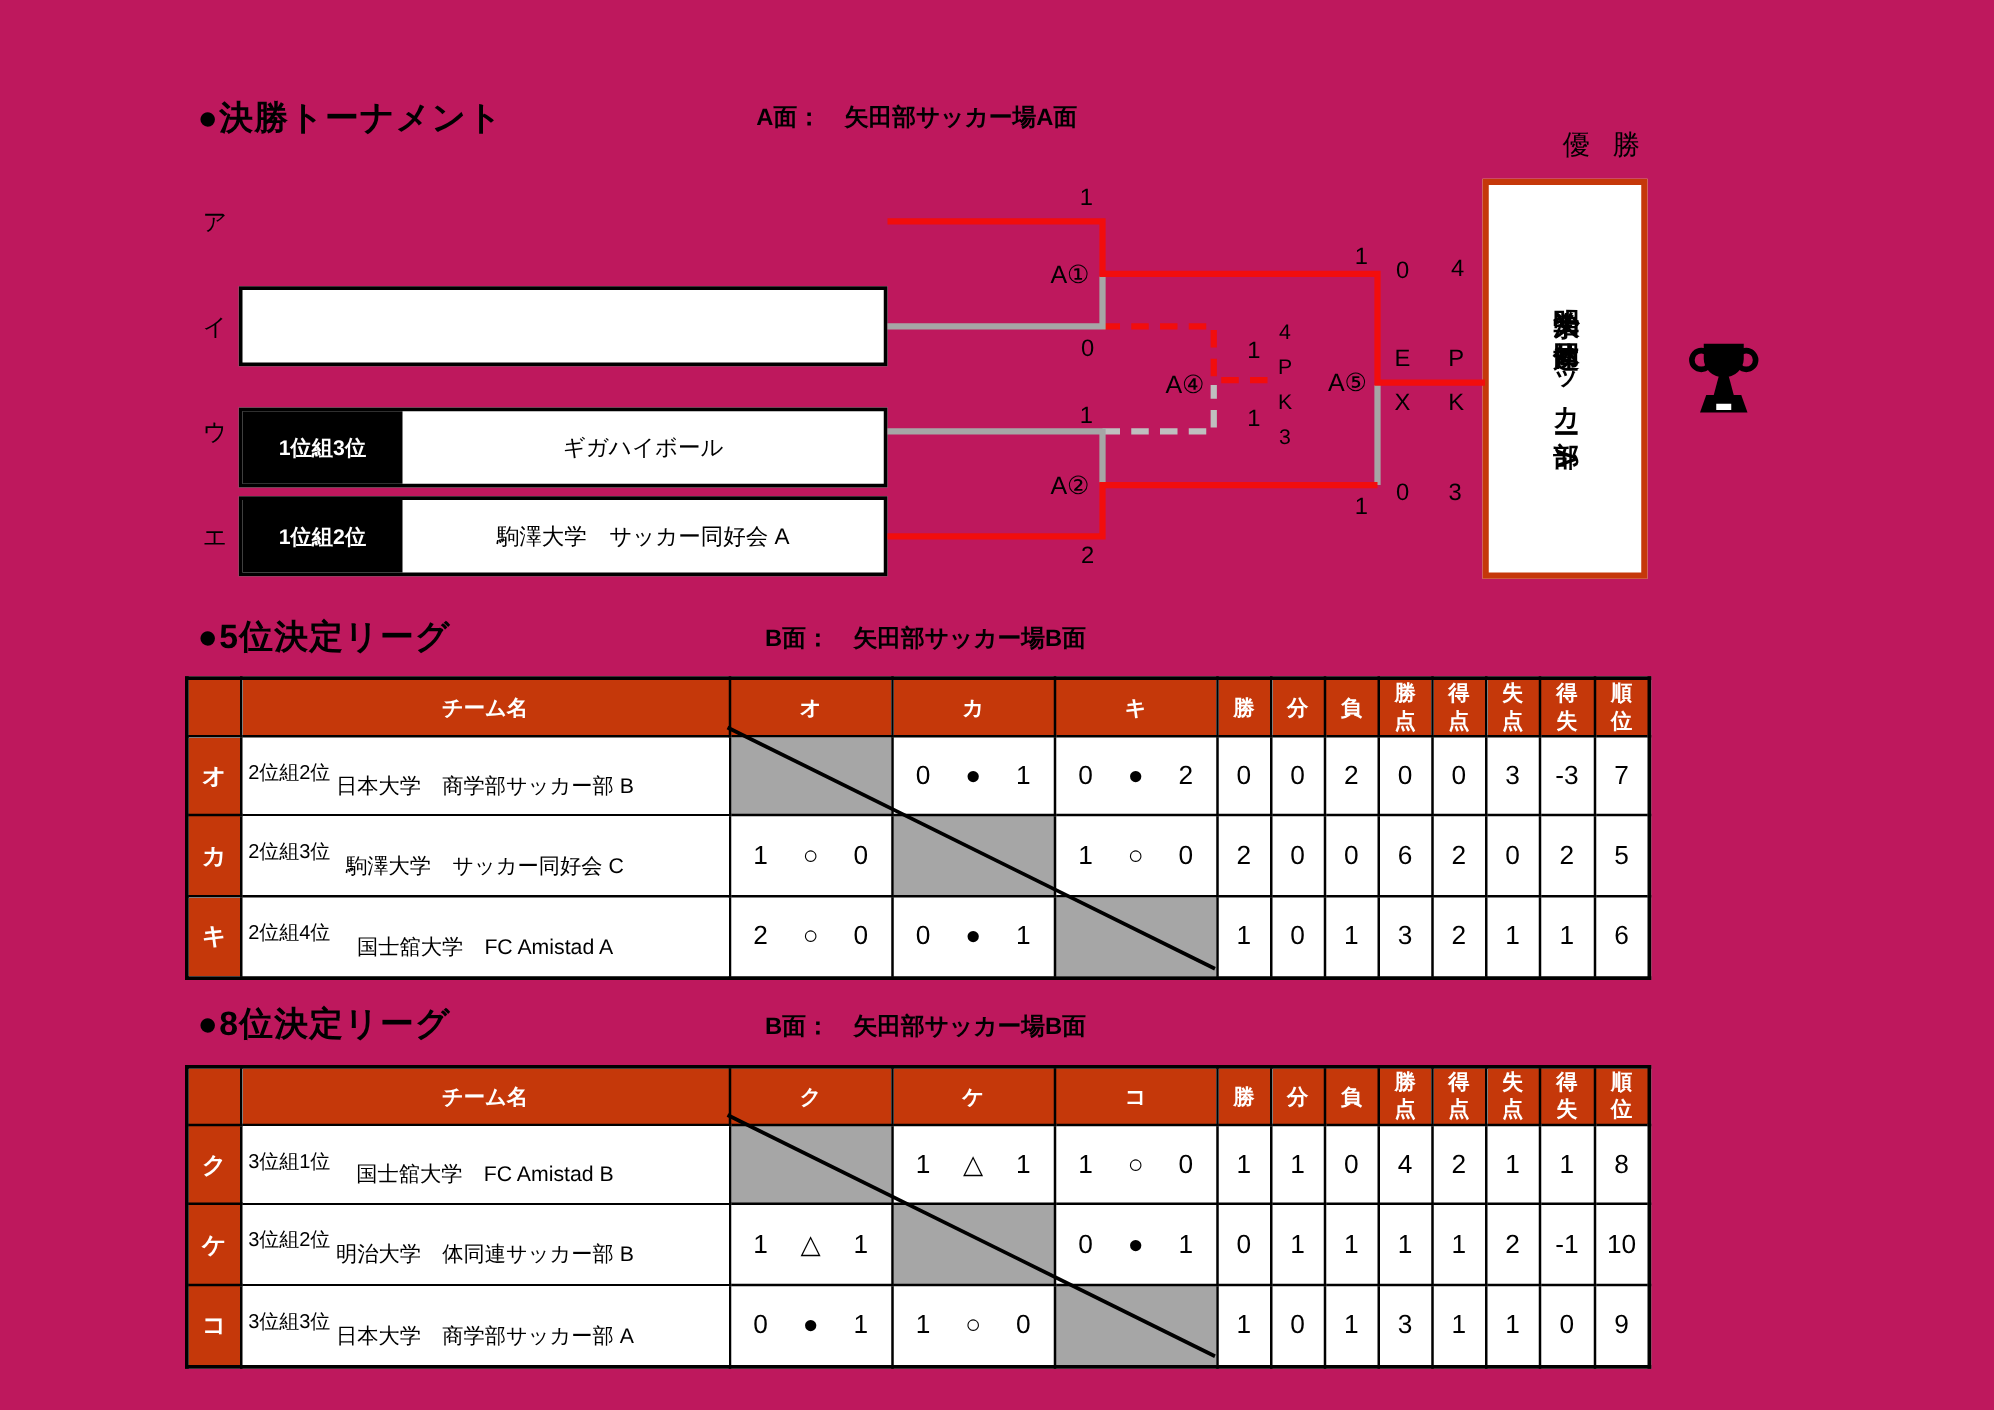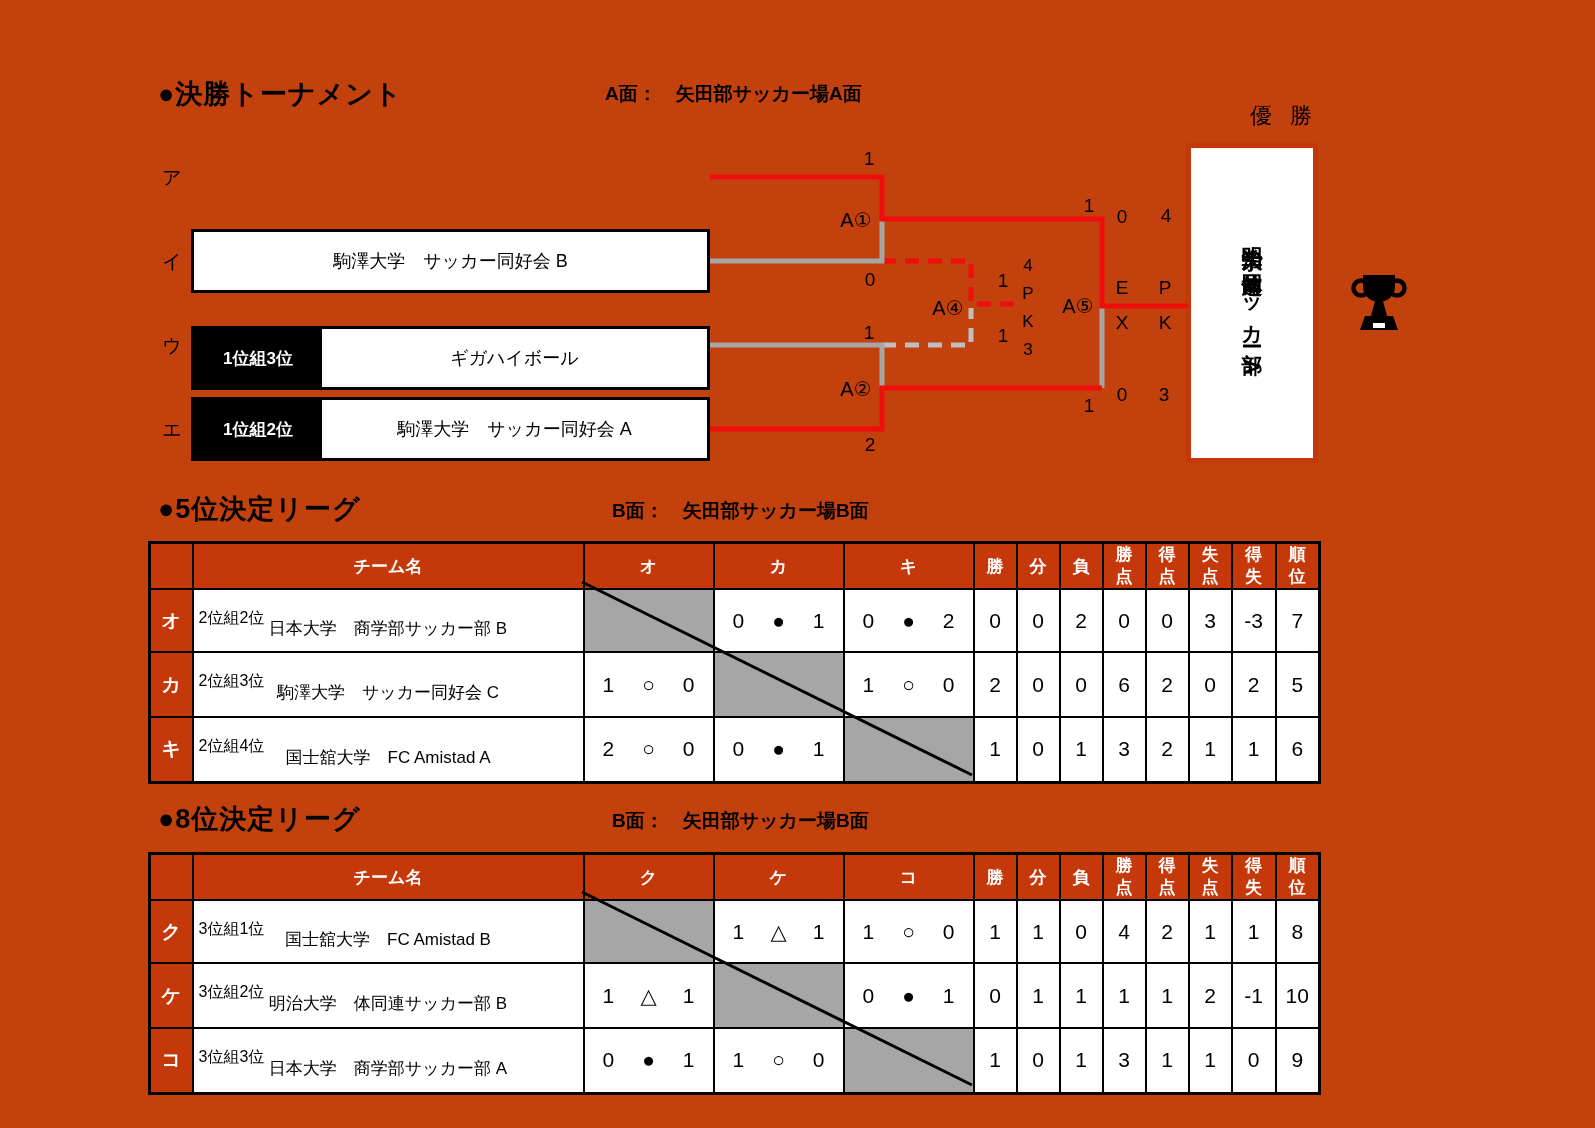--- a/index.html
+++ b/index.html
@@ -1,20 +1,20 @@
 <!DOCTYPE html>
 <html style="--orange: #C5380A; --red: #F20D0D; --gray: #A6A6A6; --lightgray: #BFBFBF; --ink: #000000;"><head>
 <meta charset="utf-8">
 <style>
   :root{
     --orange:#C5380A; --red:#F20D0D; --gray:#A6A6A6; --lightgray:#BFBFBF; --ink:#000000;
   }
   html,body{margin:0;padding:0;background:#fff;}
   .sheet{
-    position:relative; width:1595px; height:1128px; background:#c2410c; overflow:hidden;
+    position:relative; width:1595px; height:1128px; background:#be185d; overflow:hidden;
     font-family:"Liberation Sans","DejaVu Sans",sans-serif; color:#000;
   }
   .cc{position:absolute; transform:translate(-50%,-50%); font-size:19px; white-space:nowrap;}
   
   .sec-title{position:absolute; font-size:27px; font-weight:bold; letter-spacing:1px;}
   .venue{position:absolute; font-size:19px; font-weight:bold;}
   
   .lines{position:absolute; left:0; top:0; pointer-events:none; z-index:5;}
   .ln{fill:none; stroke-width:5;}
   .ln.red{stroke:var(--red);}
@@ -73,21 +73,20 @@
     <line class="diagline" x1="582" y1="892" x2="972" y2="1085"></line>
   </svg>
 
   <div class="sec-title" style="left:158px; top:76px;">●決勝トーナメント</div>
   <div class="venue" style="left:605px; top:81px;">A面：　矢田部サッカー場A面</div>
 
   <div class="seed" style="left:157px; top:165px;">ア</div>
 
   <div class="seed" style="left:157px; top:249px;">イ</div>
   <div class="b-row" style="top:229px;">
-    <div class="b-team">駒澤大学　サッカー同好会 B</div>
   </div>
 
   <div class="seed" style="left:157px; top:333px;">ウ</div>
   <div class="b-row" style="top:326px;justify-content:center;">
     <div class="b-group">1位組3位</div>
     <div class="b-team">ギガハイボール</div>
   </div>
 
   <div class="seed" style="left:157px; top:417px;">エ</div>
   <div class="b-row" style="top:397px;">

